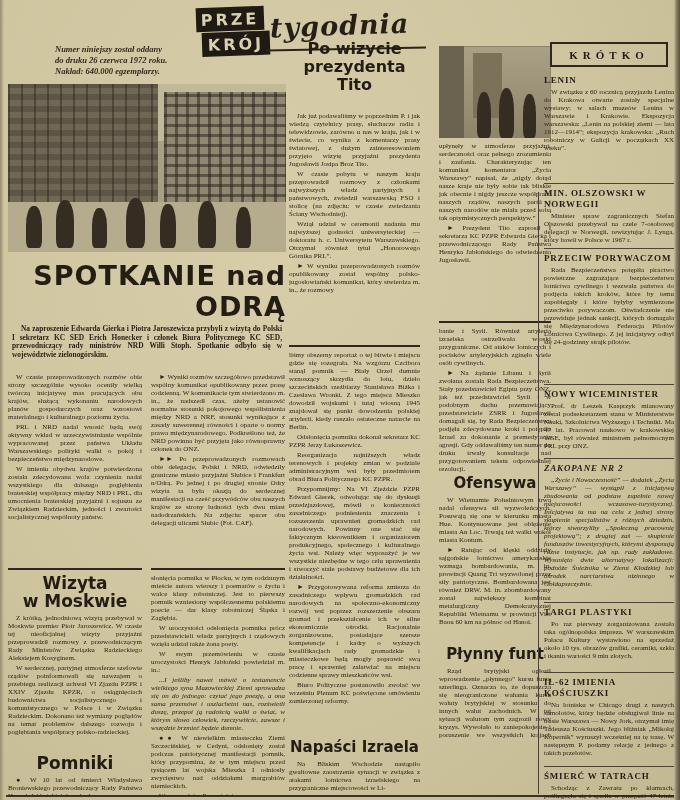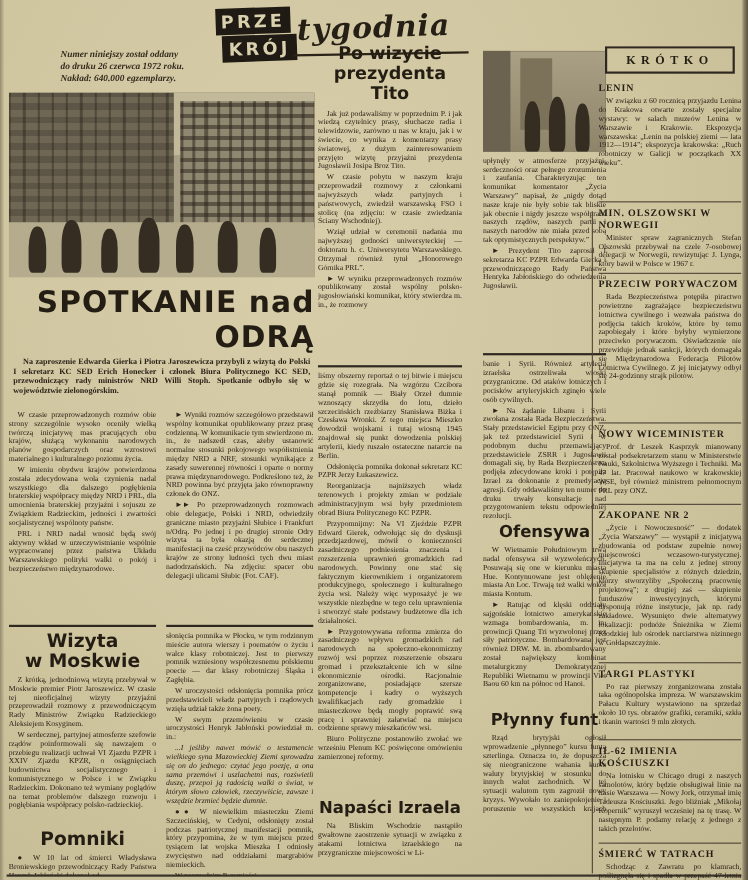--- a/index.html
+++ b/index.html
@@ -72,21 +72,21 @@
     letter-spacing:1px; text-align:right; margin-top:8px; color:#241d13; }
   .twocol { display:flex; gap:9px; margin-top:14px; }
   .colA, .colB { width:134px; overflow:hidden; }
   .spot1 { min-height:192px; }
   .spot2 { min-height:192px; }
   .h2big { font-size:17px; line-height:18px; margin:2px 0 4px; }
   .wiz { min-height:138px; }
 
   
   .region-col3 { position:absolute; left:289px; top:40px; width:131px; height:758px; overflow:hidden; }
-  .tito-title { font-size:16px; line-height:18px; margin-bottom:5px; }
+  .tito-title { font-size:16px; line-height:18px; margin-bottom:18px; }
   .tito1 { min-height:230px; }
   .ced { min-height:94px; }
   .h2mid { font-size:15px; line-height:17px; margin:2px 0 4px; }
   .adm { min-height:286px; }
 
   
   .region-col4 { position:absolute; left:420px; top:46px; width:112px; height:694px; overflow:hidden;margin-left:19px; }
   .tito2 { min-height:176px; }
   .nap2 { min-height:126px; }
   .ofe { min-height:148px; }
@@ -95,21 +95,21 @@
   .vrule { position:absolute; left:538px; top:192px; width:1px; height:602px; background:#4c4335; }
   .region-col5 { position:absolute; left:544px; top:42px; width:130px; height:760px; overflow:hidden; }
   .krotko-box { border:2px solid #2f2820; margin:0 6px 8px; padding:5px 2px 4px;
     font-family:"Liberation Serif",serif; font-weight:bold; font-size:11px;
     letter-spacing:5px; text-align:center; color:#241d13; }
   .ksec h3 { font-family:"Liberation Serif",serif; font-weight:bold; font-size:9px;
     line-height:11px; letter-spacing:0.8px; margin-bottom:2px; color:#241d13; }
   .ksec p { font-size:7px; line-height:8px; text-align:justify; text-indent:7px; }
   .ksec + .ksec { border-top:1px solid #4d4436; padding-top:4px; margin-top:4px; }
   .s0 { min-height:104px; } .s1 { min-height:60px; } .s2 { min-height:132px; }
-  .s3 { min-height:70px; }  .s4 { min-height:140px; } .s5 { min-height:66px; }
+  .s3 { min-height:70px; }  .s4 { min-height:140px;font-style:italic; } .s5 { min-height:66px; }
   .s6 { min-height:90px; }
 </style>
 </head>
 <body>
 
 <div class="sheet">
   <div class="edge-left"></div>
   <div class="edge-right"></div>
   <div class="edge-bottom"></div>
 
@@ -138,22 +138,22 @@
       <span class="fig" style="left:152px; width:16px; height:44px;"></span>
       <span class="fig" style="left:190px; width:18px; height:47px;"></span>
       <span class="fig" style="left:228px; width:15px; height:41px;"></span>
     </div>
     <h1 class="spotkanie-title">SPOTKANIE nad ODRĄ</h1>
     <p class="lead">Na zaproszenie Edwarda Gierka i Piotra Jaroszewicza przybyli z wizytą do Polski I sekretarz KC SED Erich Honecker i członek Biura Politycznego KC SED, przewodniczący rady ministrów NRD Willi Stoph. Spotkanie odbyło się w województwie zielonogórskim.</p>
     <div class="twocol">
       <div class="colA">
         <div class="spot1">
             <p class="para">W czasie przeprowadzonych rozmów obie strony szczególnie wysoko oceniły wielką twórczą inicjatywę mas pracujących obu krajów, służącą wykonaniu narodowych planów gospodarczych oraz wzrostowi materialnego i kulturalnego poziomu życia.</p>
+            <p class="para">PRL i NRD nadal wnosić będą swój aktywny wkład w urzeczywistnianie wspólnie wypracowanej przez państwa Układu Warszawskiego polityki walki o pokój i bezpieczeństwo międzynarodowe.</p>
             <p class="para">W imieniu obydwu krajów potwierdzona została zdecydowana wola czynienia nadal wszystkiego dla dalszego pogłębienia braterskiej współpracy między NRD i PRL, dla umocnienia braterskiej przyjaźni i sojuszu ze Związkiem Radzieckim, jedności i zwartości socjalistycznej wspólnoty państw.</p>
-            <p class="para">PRL i NRD nadal wnosić będą swój aktywny wkład w urzeczywistnianie wspólnie wypracowanej przez państwa Układu Warszawskiego polityki walki o pokój i bezpieczeństwo międzynarodowe.</p>
           </div>
         <div class="rule3"></div>
         <h2 class="h-round h2big"><span>Wizyta</span><br><span>w Moskwie</span></h2>
         <div class="wiz">
             <p class="para">Z krótką, jednodniową wizytą przebywał w Moskwie premier Piotr Jaroszewicz. W czasie tej nieoficjalnej wizyty przyjaźni przeprowadził rozmowy z przewodniczącym Rady Ministrów Związku Radzieckiego Aleksiejem Kosyginem.</p>
             <p class="para">W serdecznej, partyjnej atmosferze szefowie rządów poinformowali się nawzajem o przebiegu realizacji uchwał VI Zjazdu PZPR i XXIV Zjazdu KPZR, o osiągnięciach budownictwa socjalistycznego i komunistycznego w Polsce i w Związku Radzieckim. Dokonano też wymiany poglądów na temat problemów dalszego rozwoju i pogłębiania współpracy polsko-radzieckiej.</p>
           </div>
         <h2 class="h-round h2big">Pomniki</h2>
         <div>
             <p class="para">● W 10 lat od śmierci Władysława Broniewskiego przewodniczący Rady Państwa Henryk Jabłoński dokonał od-</p>

